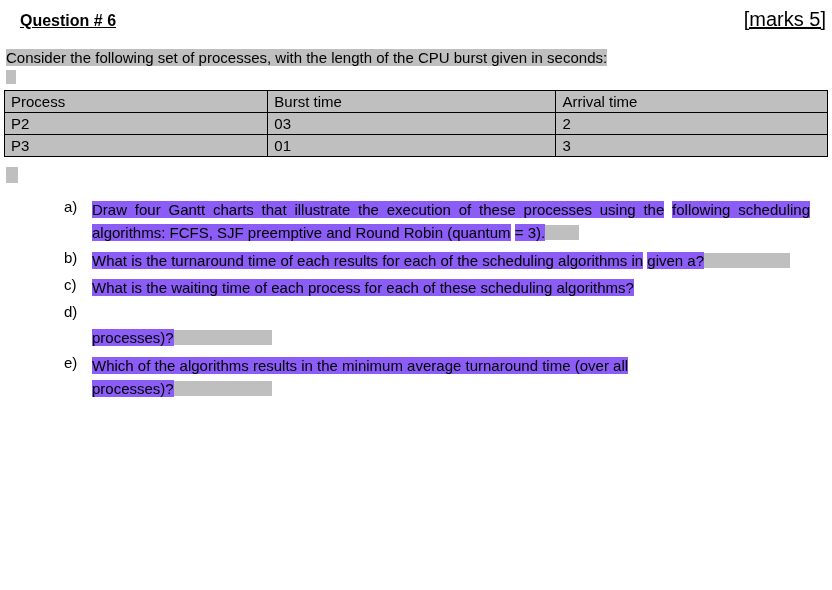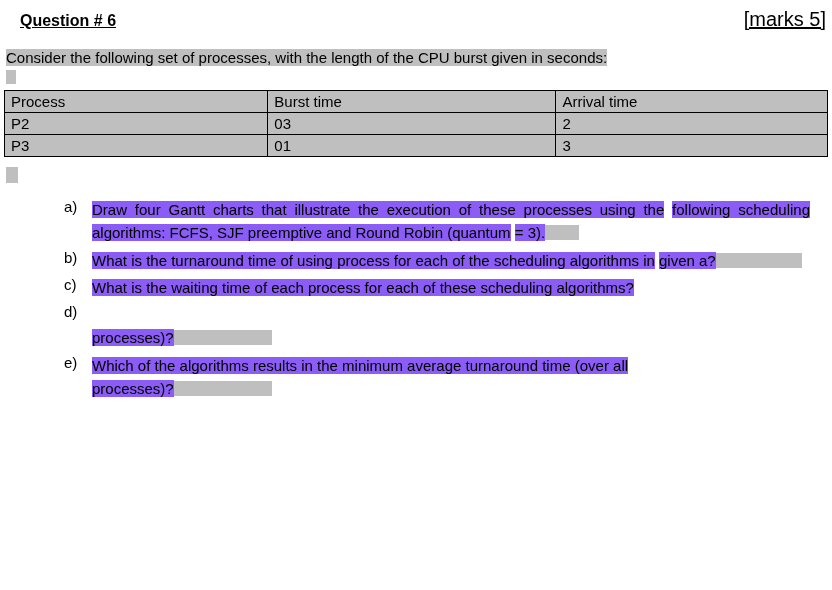--- a/index.html
+++ b/index.html
@@ -138,21 +138,21 @@
     <span class="part-label">a)</span>
     <span class="part-body">
       <span class="hl">Draw four Gantt charts that illustrate the execution of these processes using the</span>
       <span class="hl">following scheduling algorithms: FCFS, SJF preemptive and Round Robin (quantum</span>
       <span class="hl">= 3).</span><span class="hl-block" style="width:34px"></span>
     </span>
   </li>
   <li>
     <span class="part-label">b)</span>
     <span class="part-body">
-      <span class="hl"> What is the turnaround time of using process for each of the scheduling algorithms in</span>
+      <span class="hl"> What is the turnaround time of each results for each of the scheduling algorithms in</span>
       <span class="hl">given a?</span><span class="hl-block" style="width:86px"></span>
     </span>
   </li>
   <li>
     <span class="part-label">c)</span>
     <span class="part-body">
       <span class="hl">What is the waiting time of each process for each of these scheduling algorithms?</span>
     </span>
   </li>
   <li>

